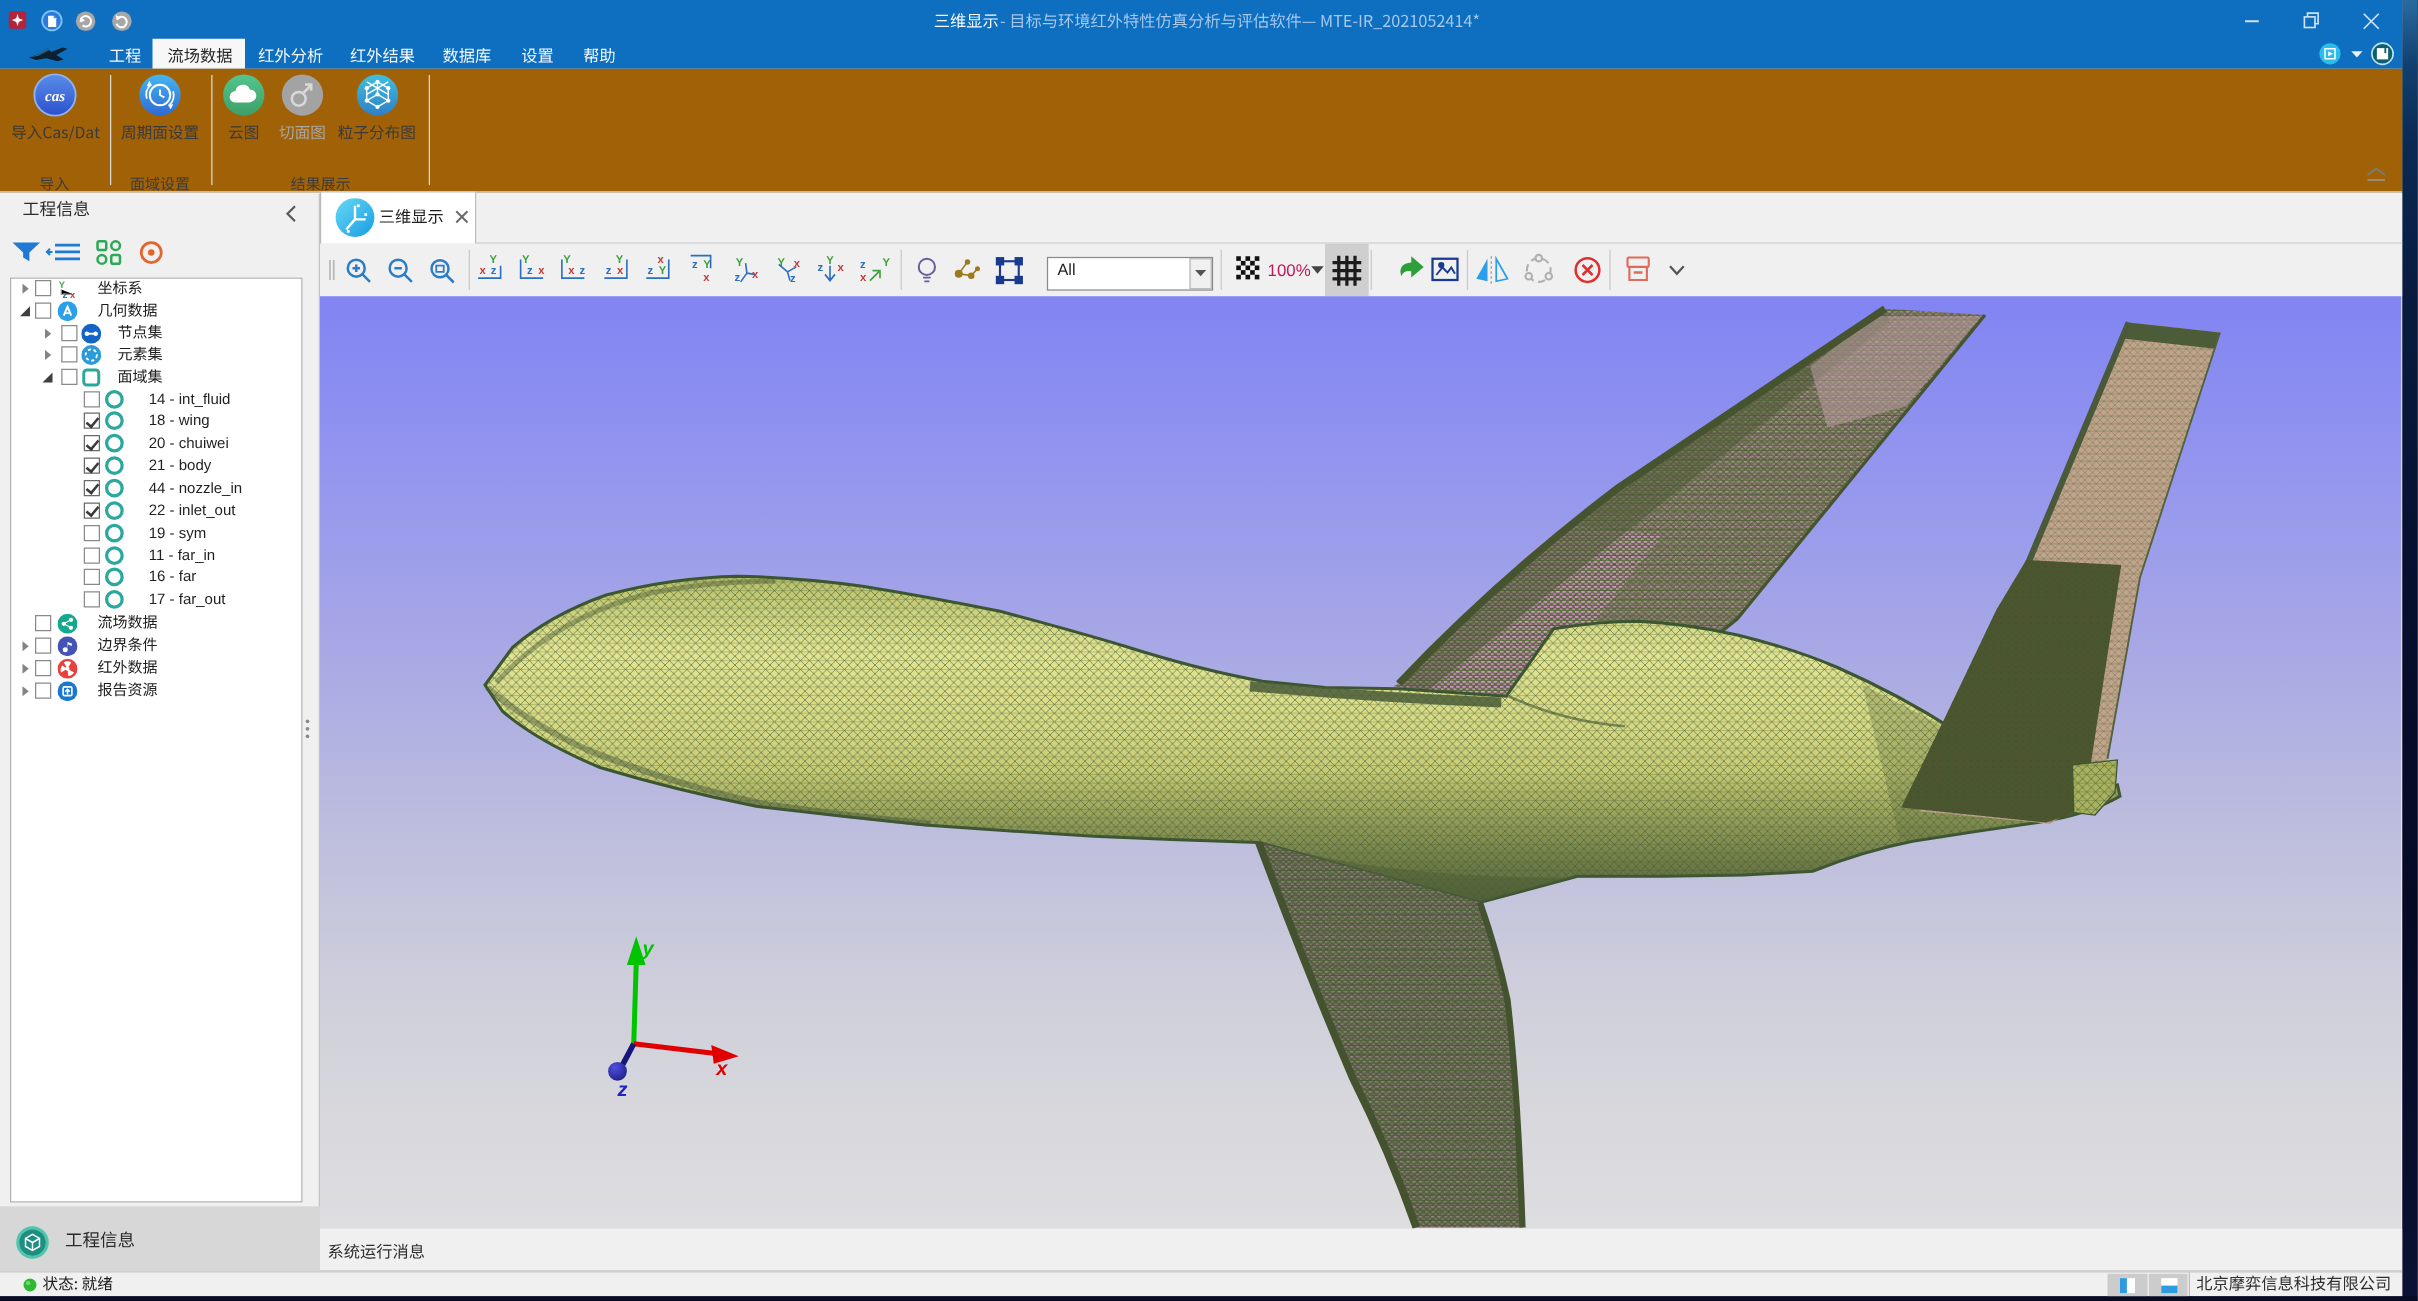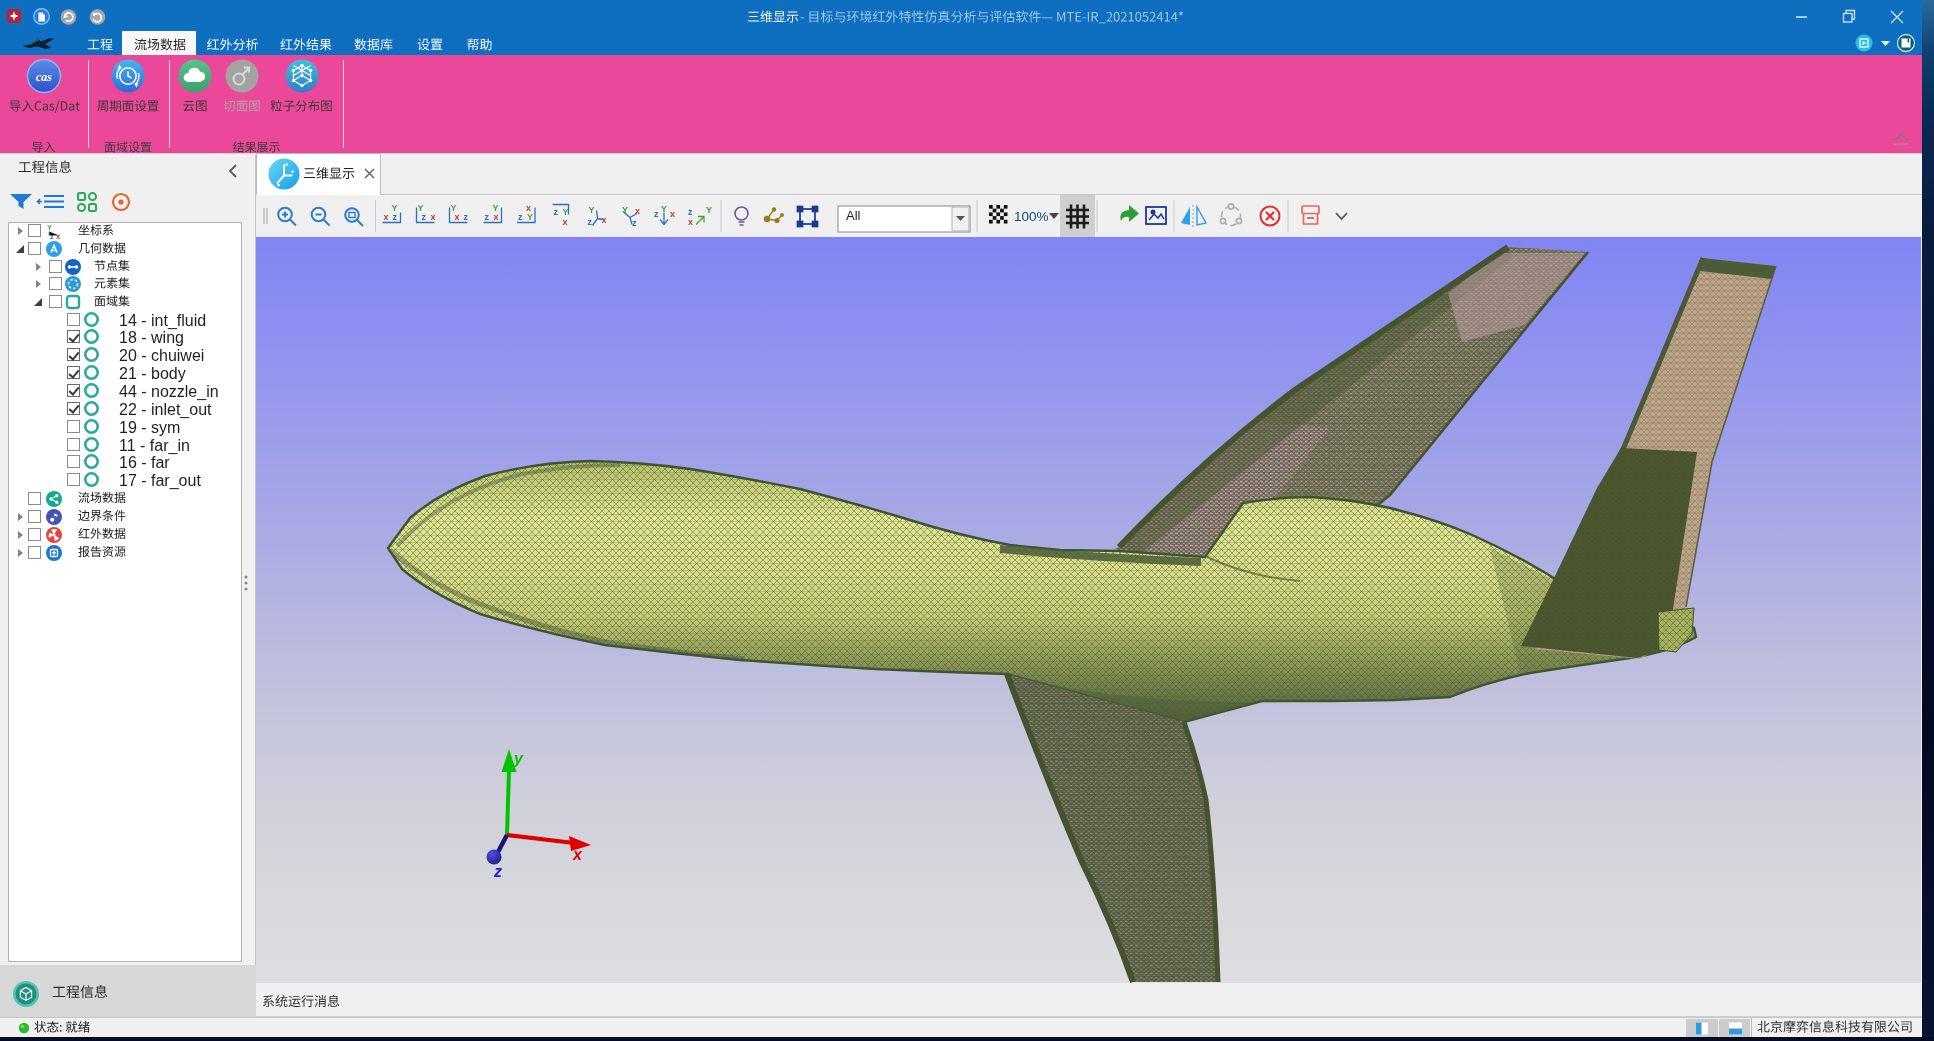--- a/index.html
+++ b/index.html
@@ -1,29 +1,29 @@
 <!DOCTYPE html>
 <html><head><meta charset="utf-8"><style>
 *{margin:0;padding:0;box-sizing:border-box}
 html,body{width:1934px;height:1041px;overflow:hidden;font-family:"Liberation Sans",sans-serif;position:relative;background:#0a0e2a}
 .abs{position:absolute}
 #win{position:absolute;left:0;top:0;width:1922px;height:1037px;background:#f0f0f0}
 #titlebar{position:absolute;left:0;top:0;width:1922px;height:32px;background:#0e6fc1}
 #menubar{position:absolute;left:0;top:32px;width:1922px;height:23px;background:#0e6fc1}
-#ribbon{position:absolute;left:0;top:55px;width:1922px;height:99px;background:#ec4899;border-bottom:1px solid #d5d5d5}
+#ribbon{position:absolute;left:0;top:55px;width:1922px;height:99px;background:#a16207;border-bottom:1px solid #d5d5d5}
 .rsep{position:absolute;top:5px;height:88px;width:1px;background:#d9d9d9}
 #lpanel{position:absolute;left:0;top:155px;width:256px;height:862px;background:#f0f0f0;border-right:1px solid #c3c3c3}
 #treebox{position:absolute;left:8px;top:67px;width:234px;height:740px;background:#fff;border:1px solid #b2b2b2}
 .trow{position:absolute;left:0;width:230px;height:18px}
 .cb{position:absolute;top:2px;width:13px;height:13px;background:#fff;border:1px solid #8a8a8a}
 .ck{position:absolute;top:2px;width:13px;height:13px;background:#fff;border:1px solid #6a6a6a}
 .ck:after{content:"";position:absolute;left:2.5px;top:0.5px;width:4px;height:8px;border:solid #3a3a3a;border-width:0 2px 2px 0;transform:rotate(40deg)}
 .exc{position:absolute;top:5px;width:0;height:0;border-style:solid;border-width:4px 0 4px 5px;border-color:transparent transparent transparent #838383}
 .exe{position:absolute;top:5px;width:0;height:0;border-style:solid;border-width:0 0 8px 8px;border-color:transparent transparent #3f3f3f transparent}
-.ttxt{position:absolute;top:2px;font-size:16px;color:#1f1f1f;white-space:pre}
+.ttxt{position:absolute;top:2px;font-size:12px;color:#1f1f1f;white-space:pre}
 #panelbot{position:absolute;left:0;top:810px;width:256px;height:52px;background:#d7d7d7}
 #tabbar{position:absolute;left:256px;top:155px;width:1666px;height:40px;background:#f0f0f0;border-bottom:1px solid #c9c9c9}
 #vtab{position:absolute;left:0px;top:-2px;width:125px;height:42px;background:#fff;border:1px solid #bcbcbc;border-bottom:none}
 #toolbar{position:absolute;left:256px;top:195px;width:1666px;height:42px;background:#f0f0f0}
 #viewport{position:absolute;left:256px;top:237px;width:1665px;height:746px;background:linear-gradient(#8184f2,#9496ee 19%,#a8a8e5 38%,#bdbdde 57%,#cfcfdb 75%,#d8d8dd 89%,#dedee1 100%)}
 #msgbar{position:absolute;left:256px;top:983px;width:1666px;height:34px;background:#f0f0f0;border-bottom:1px solid #d0d0d0}
 #statusbar{position:absolute;left:0;top:1017px;width:1922px;height:20px;background:#f0f0f0;border-top:1px solid #c6c6c6}
 #deskr{position:absolute;left:1922px;top:0;width:12px;height:1041px;background:linear-gradient(#2a6aa0,#10406e 5%,#0a2a54 11%,#081c40 22%,#060f2e 45%,#050924 70%,#0a1132)}
 #deskb{position:absolute;left:0;top:1037px;width:1934px;height:4px;background:#070b24}
 </style></head><body>
@@ -494,21 +494,21 @@
           <rect x="1046" y="11" width="17" height="7.5" rx="1"></rect>
           <path d="M1047.5 18.5 v10.5 h14 v-10.5"></path>
           <path d="M1051 23 h7" stroke-width="2"></path>
         </g>
   <path d="M1080 18 l5.5 6 5.5 -6" stroke="#555" stroke-width="1.8" fill="none"></path>
   <g stroke="#c9c9c9" stroke-width="1">
           <path d="M119.5 5 v32 M465 5 v32 M721 5 v32 M841 5 v32 M918 5 v32 M1032 5 v32"></path>
         </g>
  </svg>
  <div class="abs" style="left:590px;top:13px;font-size:13px;color:#1f1f1f">All</div>
- <div class="abs" style="left:758px;top:13.5px;font-size:13.5px;color:#0c4a6e">100%</div>
+ <div class="abs" style="left:758px;top:13.5px;font-size:13.5px;color:#be185d">100%</div>
 </div>
 
 <div id="viewport">
  <svg class="abs" style="left:0;top:0" width="1665" height="746" viewBox="256 237 1665 746">
   <defs>
    <linearGradient id="gfus" x1="0" y1="445" x2="0" y2="730" gradientUnits="userSpaceOnUse">
     <stop offset="0" stop-color="#8d9a52"></stop>
             <stop offset="0.08" stop-color="#bcc36e"></stop>
             <stop offset="0.26" stop-color="#e2e492"></stop>
             <stop offset="0.46" stop-color="#d8da85"></stop>

